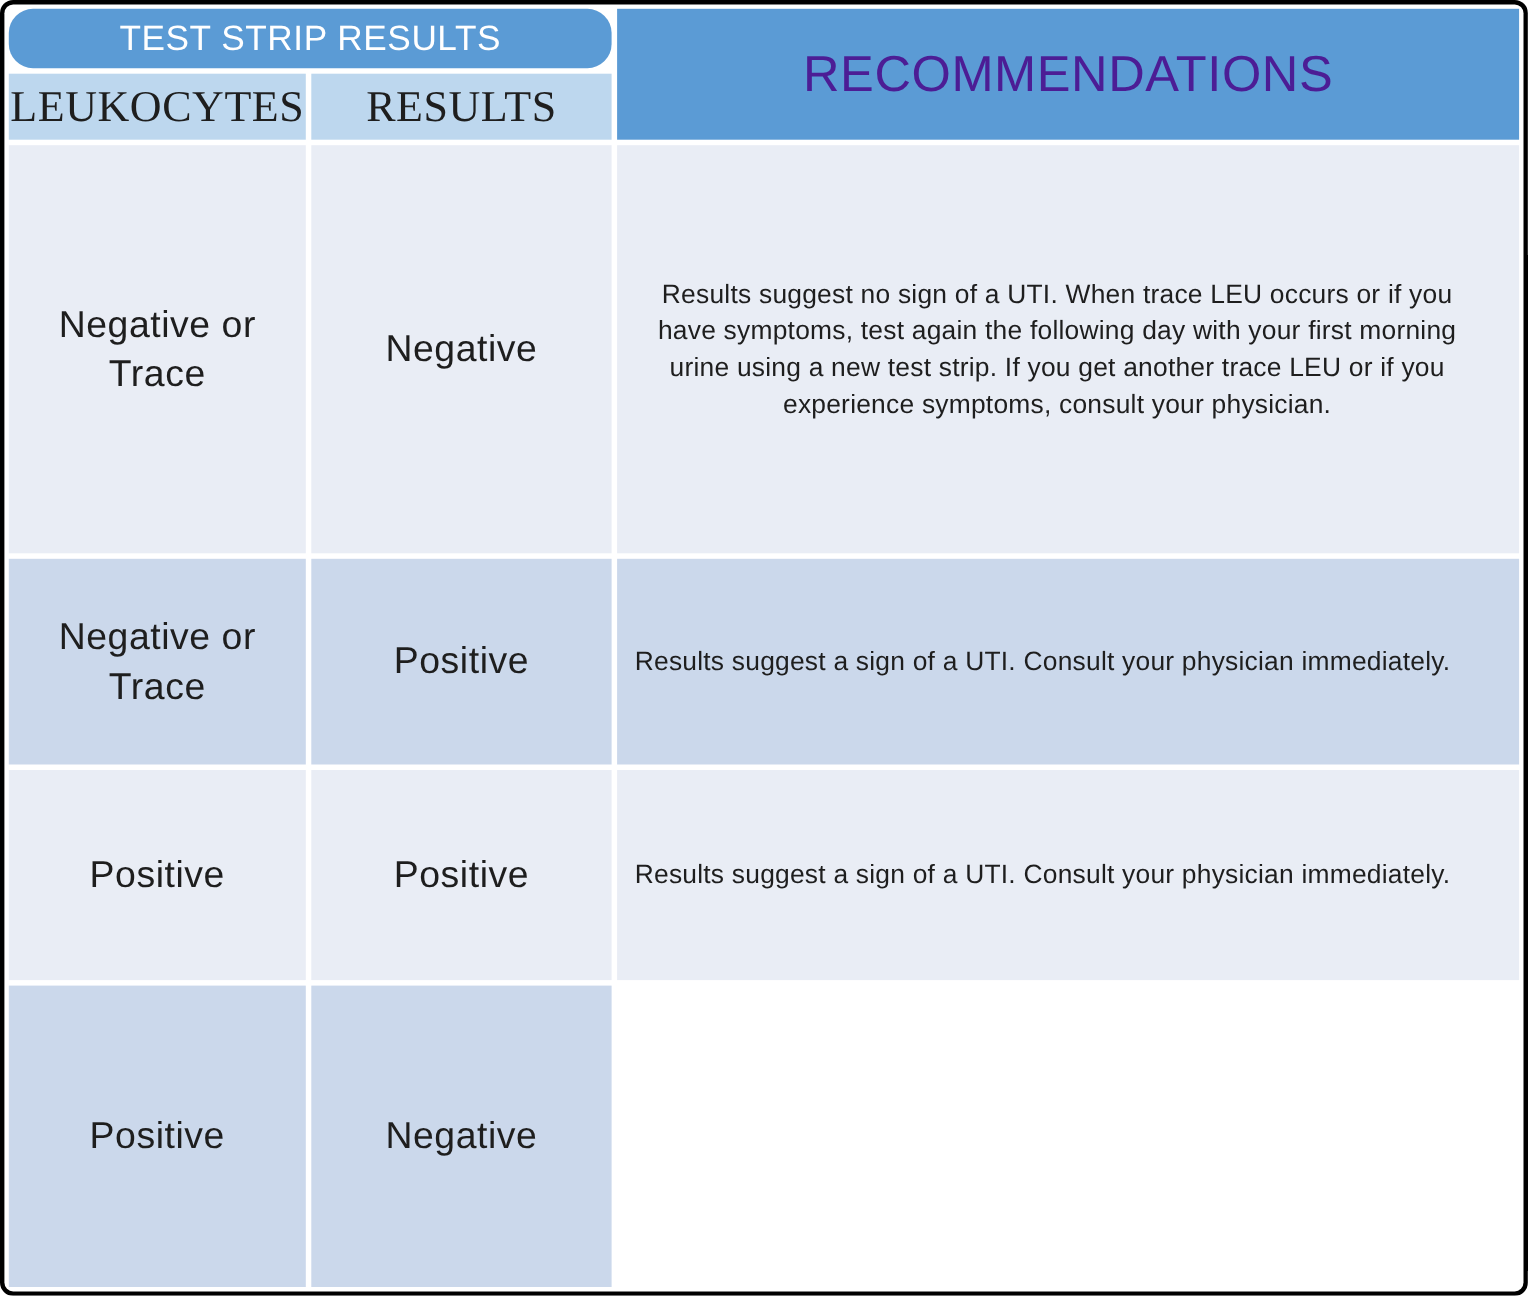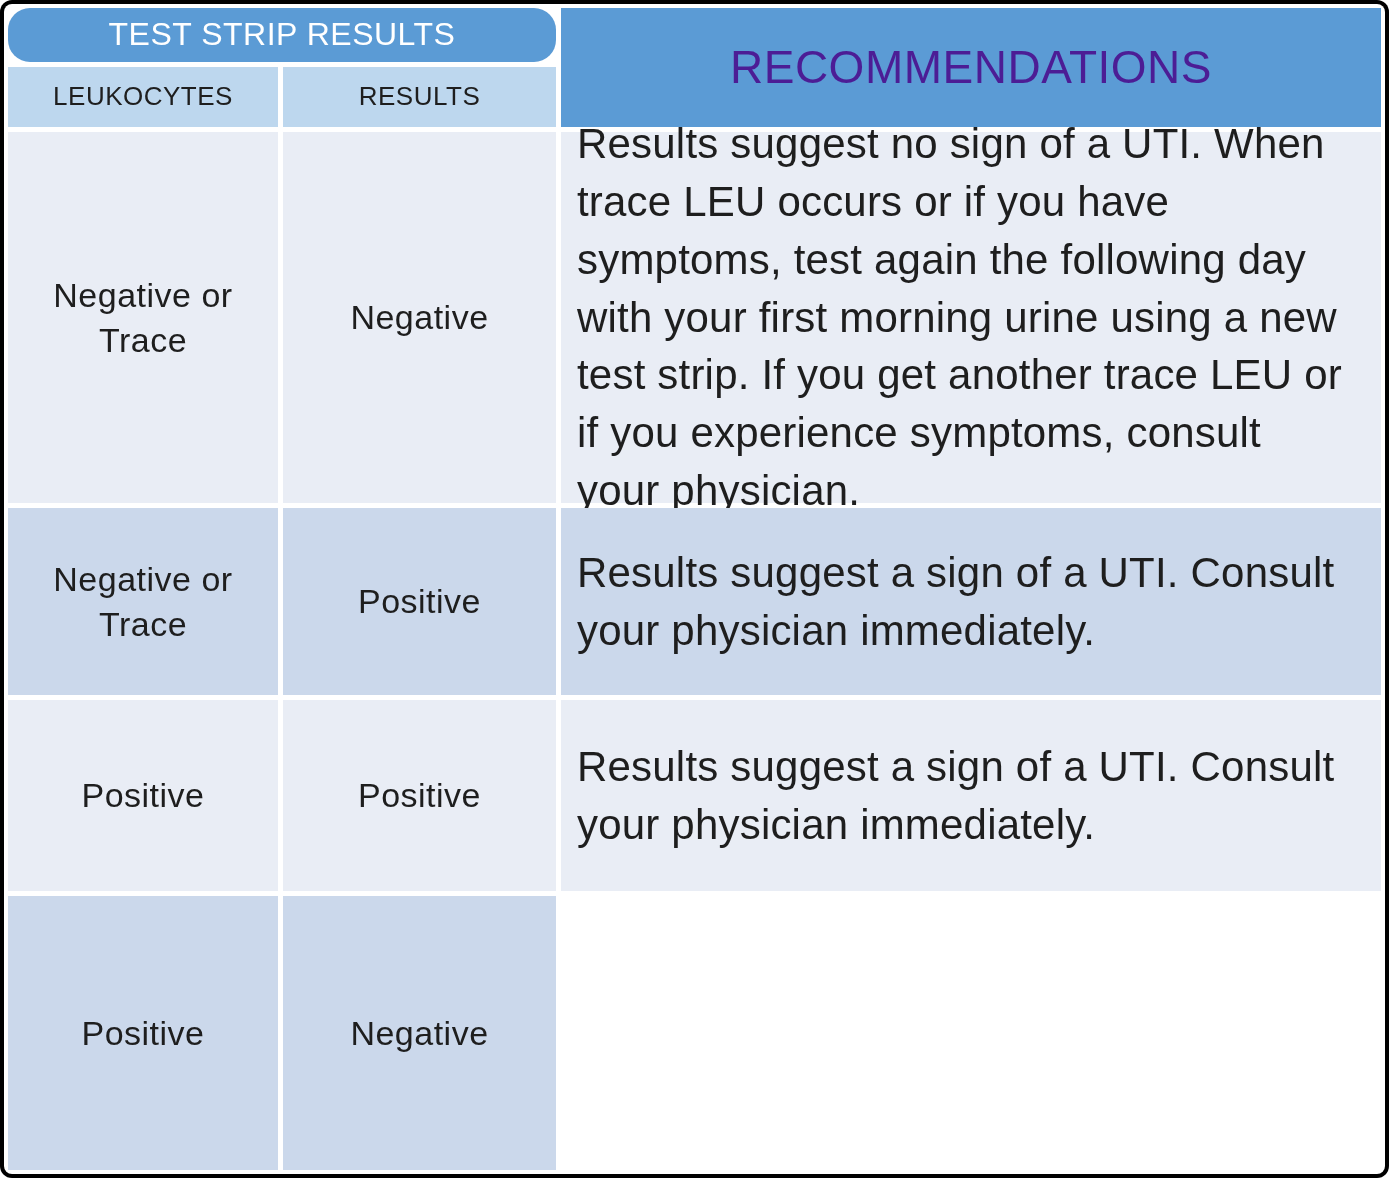--- a/index.html
+++ b/index.html
@@ -49,27 +49,28 @@
   .hdr-rec {
     grid-column: 3;
     grid-row: 1 / 3;
     background: var(--header-blue);
     color: #4c1d95;
     font-size: 46px;
   }
   .hdr-sub {
     grid-row: 2;
     background: var(--subheader-blue);
-    font-size: 26px;
+    font-size: 40px;
+    font-family: Liberation Serif, serif;
   }
   .rec {
     justify-content: flex-start;
-    text-align: left;
+    text-align: center;
     padding: 0 36px 0 16px;
-    font-size: 42px;
+    font-size: 24px;
     line-height: 1.38;
     letter-spacing: 0.2px;
   }
   .band-light { background: var(--row-light); }
   .band-dark  { background: var(--row-dark); }
 </style>
 </head>
 <body>
 
 <div class="frame">

